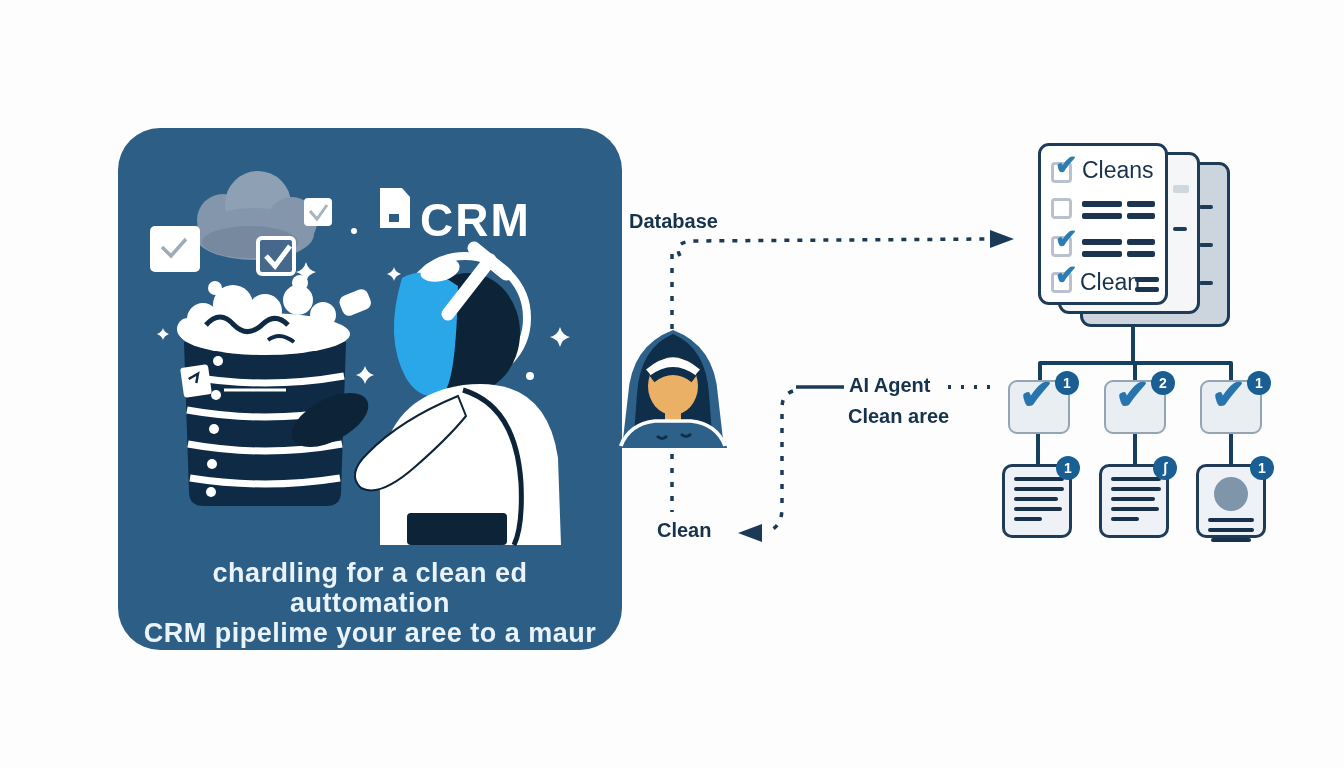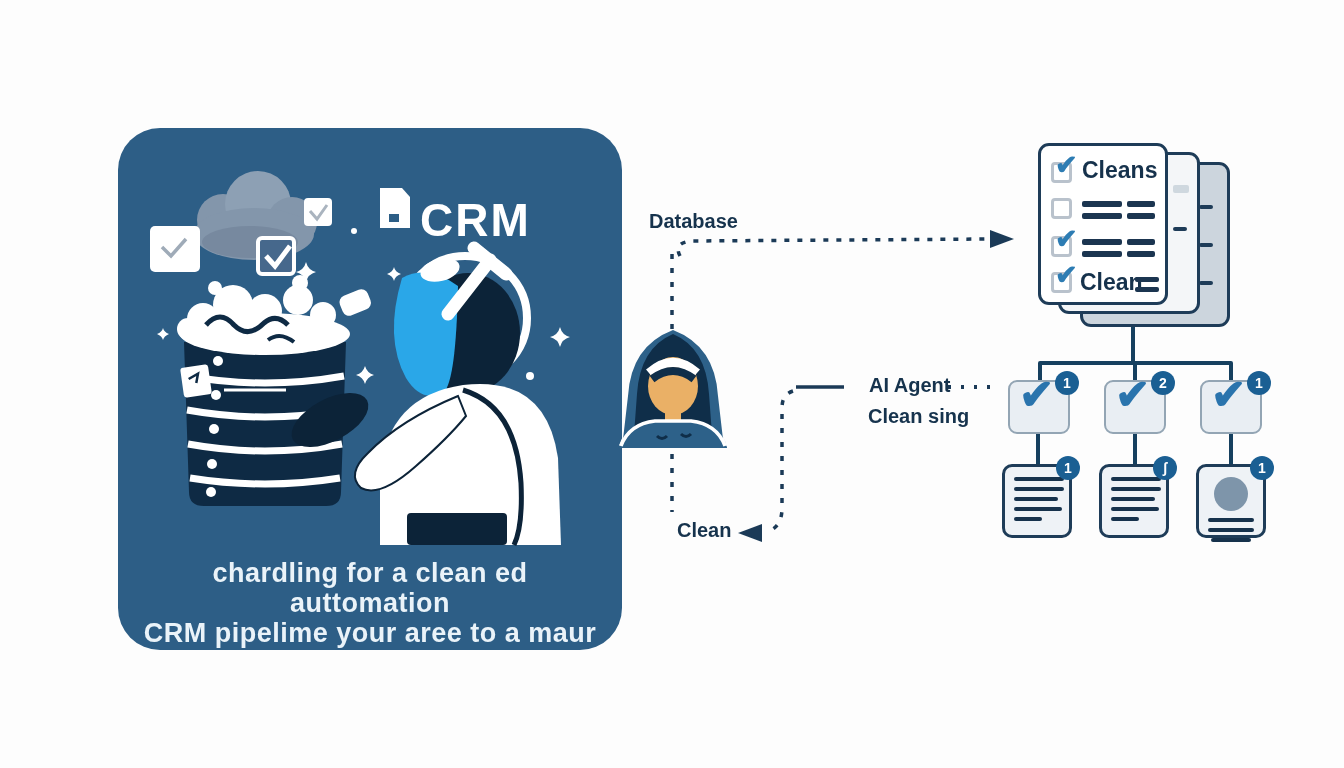--- a/index.html
+++ b/index.html
@@ -10,40 +10,40 @@
   .connectors { position:absolute; left:0; top:0; width:1344px; height:768px; z-index:1; pointer-events:none; }
 
   
   .panel { position:absolute; left:118px; top:128px; width:504px; height:522px;
            background:#2d5e86; border-radius:42px; z-index:2; overflow:hidden; }
   .panel svg { position:absolute; left:0; top:0; }
   .caption { position:absolute; left:12px; right:12px; top:430px; text-align:center;
              color:#eaf3f9; font-weight:bold; font-size:27px; line-height:30px; letter-spacing:0.5px; }
 
   
-  .lbl { position:absolute; font-weight:bold; color:#16334d; font-size:20px; z-index:3; white-space:nowrap;margin-left:20px; }
+  .lbl { position:absolute; font-weight:bold; color:#16334d; font-size:20px; z-index:3; white-space:nowrap; }
   .lbl-database { left:629px; top:210px; }
   .lbl-aiagent  { left:849px; top:374px;text-align:center; }
   .lbl-cleansing{ left:848px; top:405px; }
   .lbl-clean    { left:657px; top:519px; }
 
   
   .avatar { position:absolute; left:605px; top:326px; z-index:3; }
 
   
   .sheet { position:absolute; border:3px solid #1e3c58; border-radius:11px; z-index:2; }
   .sheet-back   { left:1080px; top:162px; width:150px; height:165px; background:#ccd5dd; }
   .sheet-middle { left:1058px; top:152px; width:142px; height:162px; background:#f4f6f8; z-index:3; }
   .sheet-front  { left:1038px; top:143px; width:130px; height:162px; background:#ffffff; z-index:4; }
   .tick { position:absolute; height:4px; background:#1e3c58; border-radius:2px; }
 
   .cb { position:absolute; width:21px; height:21px; border:3px solid #b9c2cc; border-radius:4px; background:#fff; }
   .cb .check { position:absolute; top:-13px; left:1px; font-size:27px; line-height:1;
                font-weight:bold; color:#2d7cb3; }
-  .rowlabel { position:absolute; font-weight:bold; font-size:23px; color:#16324c; }
+  .rowlabel { position:absolute; font-weight:normal; font-size:23px; color:#16324c; }
   .bar { position:absolute; height:6px; background:#1b3550; border-radius:2px; }
 
   
   .cnode { position:absolute; width:62px; height:54px; background:#e9eef3;
            border:2px solid #93a5b4; border-radius:9px; z-index:3; }
   .cnode .bigcheck { position:absolute; top:-8px; left:9px; font-size:42px; line-height:1;
                      font-weight:bold; color:#2a74ad; }
   .badge { position:absolute; top:-11px; right:-11px; width:24px; height:24px; border-radius:50%;
            background:#1a5f93; color:#fff; font-size:14px; font-weight:bold;
            display:flex; align-items:center; justify-content:center; z-index:4; }
@@ -174,21 +174,21 @@
       </g>
     </svg>
     <div class="caption">
       <div>chardling for a clean ed auttomation</div>
       <div>CRM pipelime your aree to a maur</div>
     </div>
   </div>
 
   <div class="lbl lbl-database">Database</div>
   <div class="lbl lbl-aiagent">AI Agent</div>
-  <div class="lbl lbl-cleansing">Clean sing</div>
+  <div class="lbl lbl-cleansing">Clean aree</div>
   <div class="lbl lbl-clean">Clean</div>
 
   <svg class="avatar" width="136" height="124" viewBox="0 0 136 124" fill="none">
     <path d="M14,122 Q20,96 48,92 L88,92 Q116,96 122,122 Z" fill="#2d6189"></path>
     <path d="M16,120 Q24,96 50,93" stroke="#fff" stroke-width="4" fill="none"></path>
     <path d="M86,93 Q112,96 120,120" stroke="#fff" stroke-width="4" fill="none"></path>
     <path d="M68,4 Q110,20 113,70 L119,122 L17,122 L23,70 Q26,20 68,4 Z" fill="#2d6189"></path>
     <path d="M68,8 Q101,22 104,68 L108,122 L28,122 L32,68 Q35,22 68,8 Z" fill="#0f2e49"></path>
     <rect x="60" y="82" width="16" height="14" fill="#eab066"></rect>
     <ellipse cx="68" cy="60" rx="25" ry="29" fill="#eab066"></ellipse>

